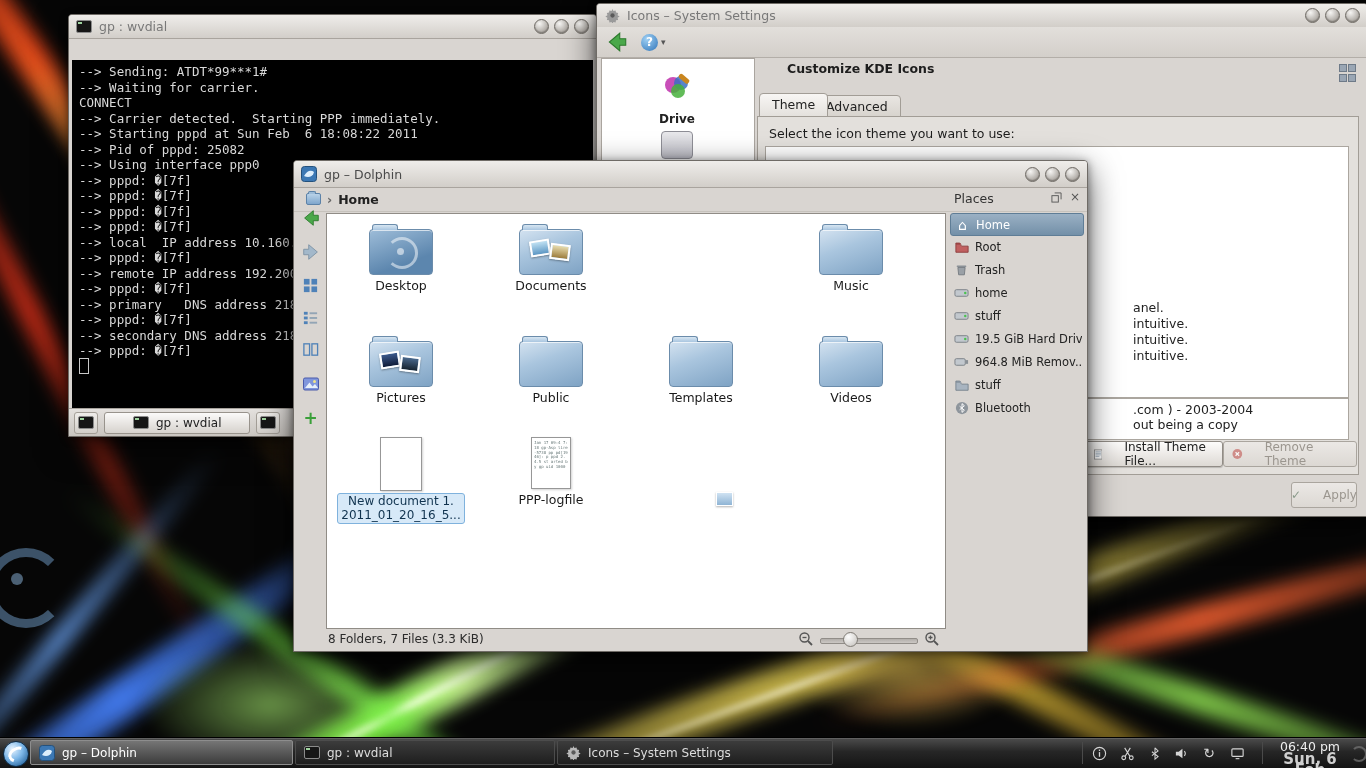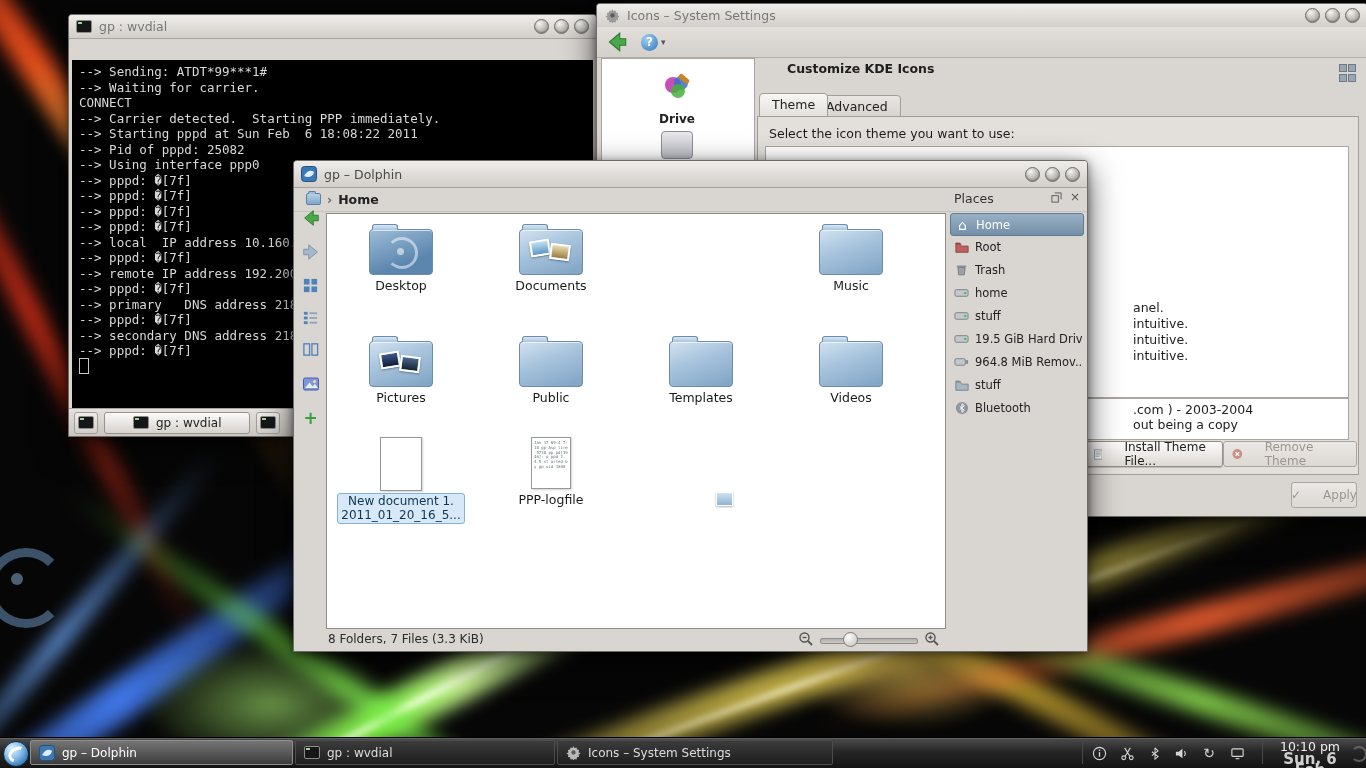--- a/index.html
+++ b/index.html
@@ -537,19 +537,19 @@
       </span>
     <span class="tray-icon" style="left:1228px;">
       <svg width="15" height="15" viewBox="0 0 16 16" fill="none" stroke="#d5d5d5" stroke-width="1.2">
           <rect x="2" y="3" width="12" height="8" rx="1"></rect>
           <path d="M6 13.5h4"></path>
         </svg>
     </span>
     <span class="tray-sep" style="left:1262px;"></span>
 
     <div class="clock">
-      <div class="time">10:10 pm</div>
+      <div class="time">06:40 pm</div>
       <div class="date">Sun, 6 Feb</div>
     </div>
     <span class="cashew"></span>
   </div>
 
 </div>
 
 </body></html>

